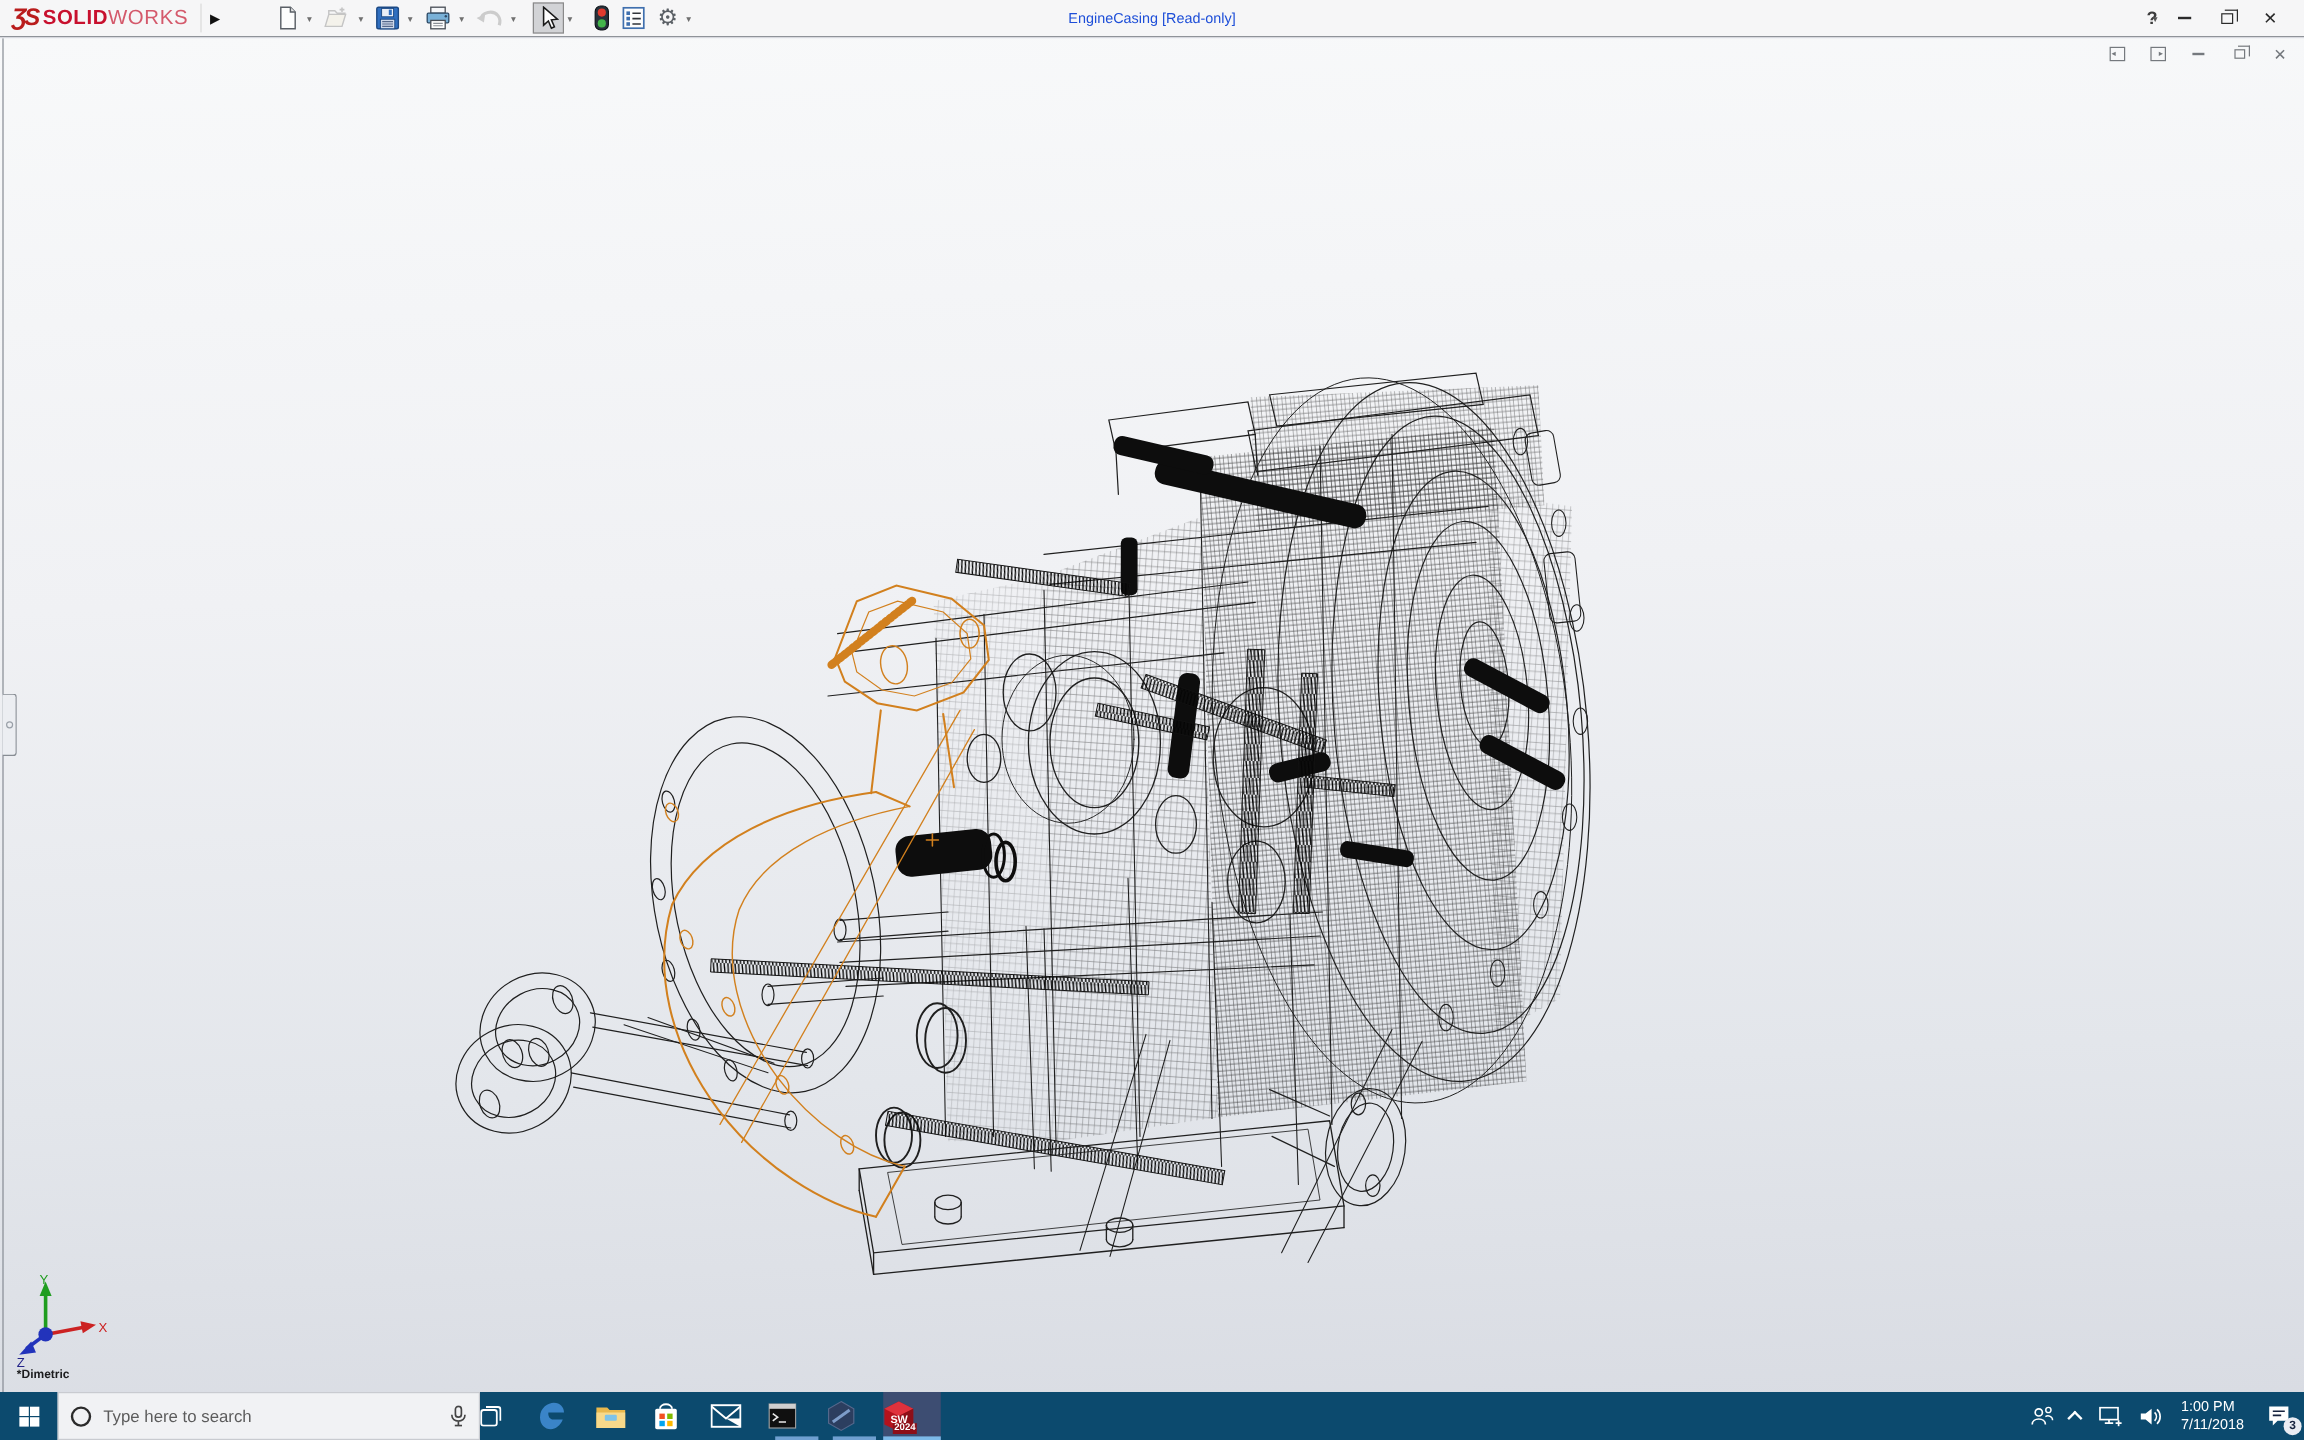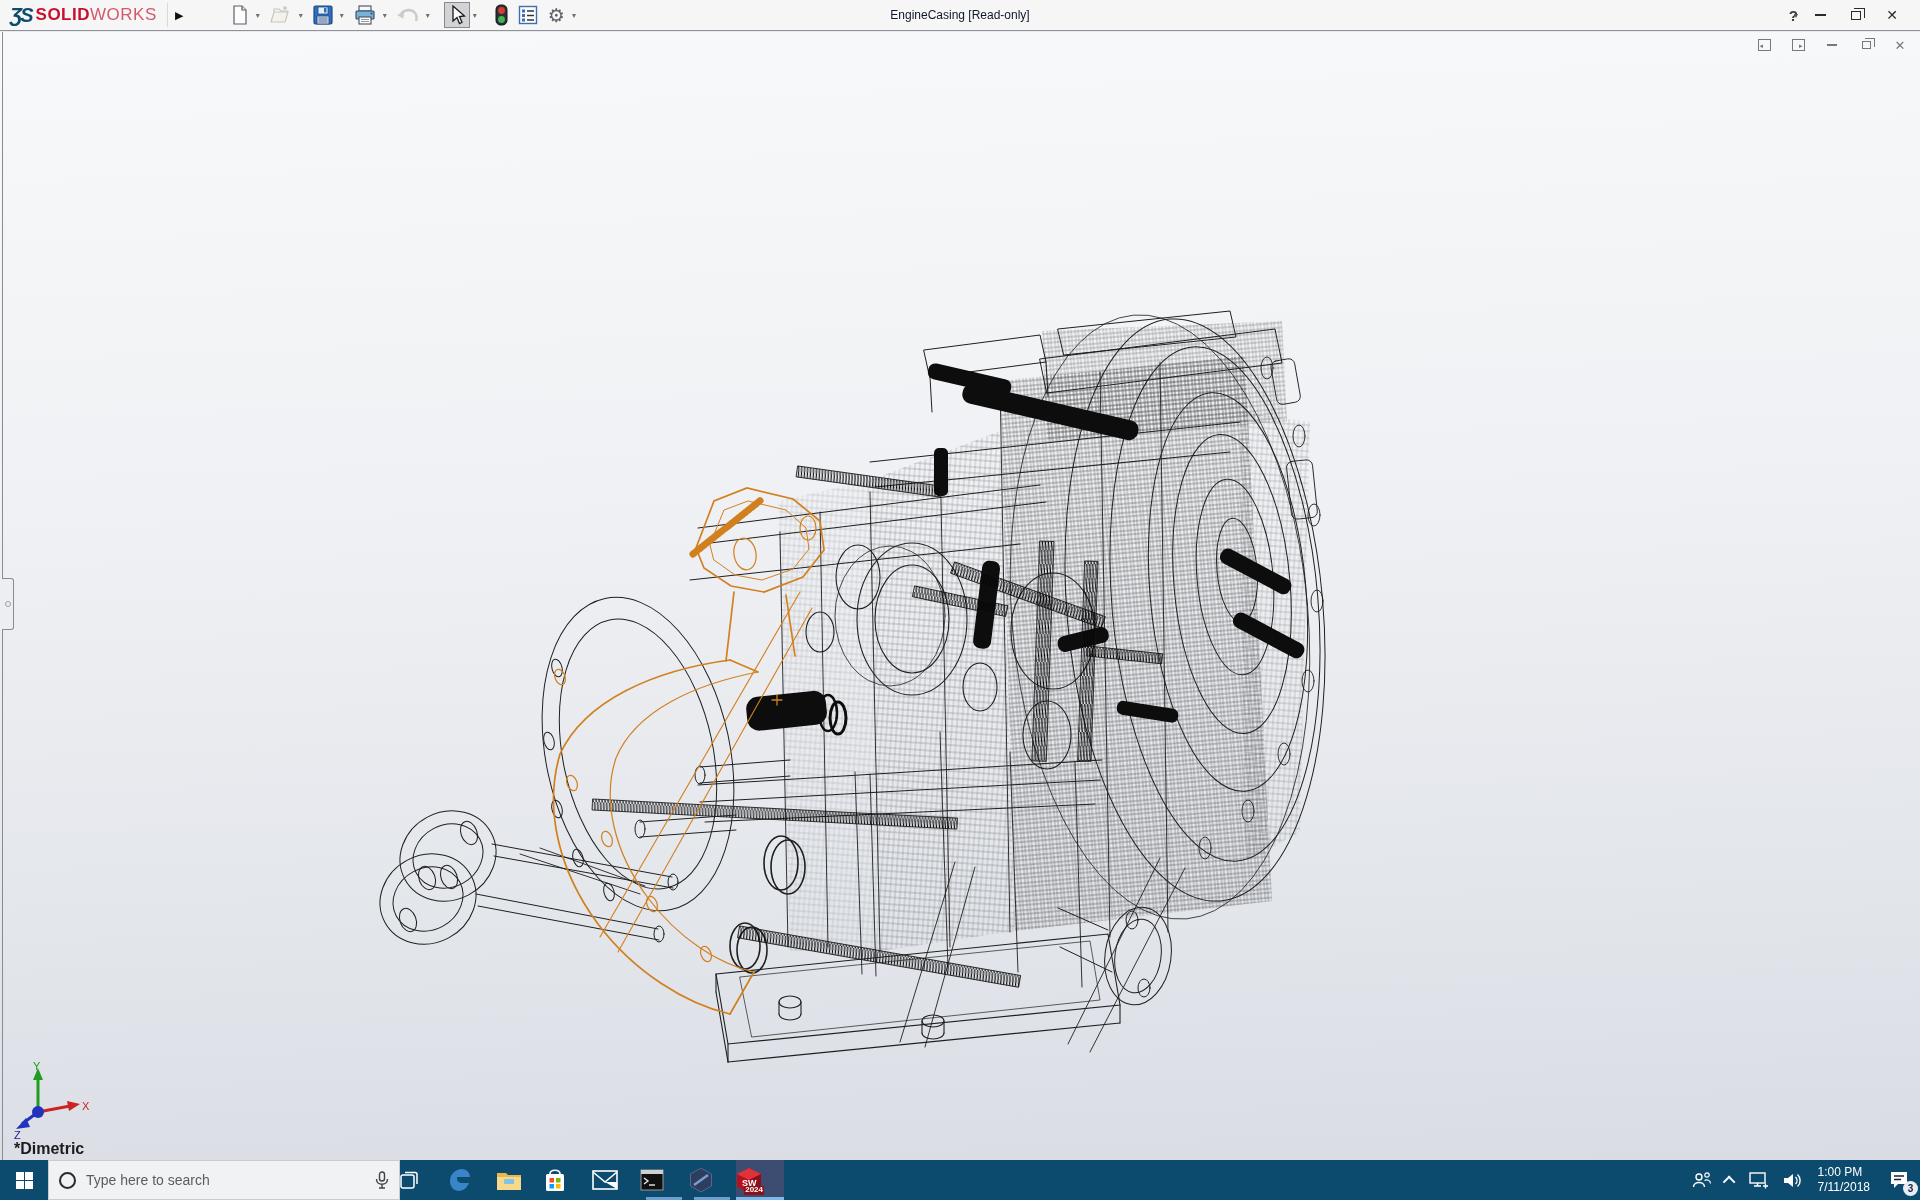--- a/index.html
+++ b/index.html
@@ -4,34 +4,34 @@
 <style>
   * { margin:0; padding:0; box-sizing:border-box; }
   html,body { width:1920px; height:1200px; overflow:hidden;
     font-family:"Liberation Sans", sans-serif; background:#e8eaef; }
 
   
   .titlebar { position:absolute; left:0; top:0; width:1920px; height:31px;
     background:#f6f6f7; border-bottom:1px solid #8f9399; z-index:30;
     display:flex; align-items:center; }
   .brand { display:flex; align-items:center; padding:0 8px 0 10px; height:100%; }
-  .brand-glyph { color:#0c4a6e; font-weight:bold; font-style:italic;
+  .brand-glyph { color:#b91c1c; font-weight:bold; font-style:italic;
     font-size:20px; letter-spacing:-2px; margin-right:4px; }
   .brand-solid { color:#c8102e; font-weight:bold; font-size:17px; letter-spacing:.5px; }
   .brand-works { color:#d4596b; font-weight:normal; font-size:17px; letter-spacing:.5px; }
   .flyout-btn { width:16px; height:24px; display:flex; align-items:center; justify-content:center;
     color:#111; font-size:11px; margin:0 14px 0 2px; border-left:1px solid #d9d9d9; padding-left:8px; cursor:default;}
   .tb-icons { display:flex; align-items:center; gap:2px; margin-left:30px; }
   .tb-btn { height:26px; display:flex; align-items:center; padding:0 3px; border:1px solid transparent; }
   .tb-btn.pressed { background:#d2d3d6; border:1px solid #8a8a8a; }
   .tb-btn.disabled { opacity:.45; }
   .tb-caret { font-size:8px; color:#707070; padding:0 4px 0 1px; }
   .tb-gap { width:6px; }
   .win-title { position:absolute; left:0; right:0; text-align:center; top:8px;
-    font-size:12px; color:#0f172a; pointer-events:none; }
+    font-size:12px; color:#1d4ed8; pointer-events:none; }
   .win-controls { margin-left:auto; display:flex; align-items:center; gap:8px; padding-right:14px; z-index:5;}
   .wc { width:28px; height:22px; display:flex; align-items:center; justify-content:center;
     color:#2b2b2b; font-size:14px; }
   .wc .bar { width:11px; height:2px; background:#2b2b2b; }
   .wc .restore { width:10px; height:9px; border:1.5px solid #2b2b2b; position:relative; background:#f6f6f7;}
   .wc .restore:before { content:""; position:absolute; left:2px; top:-4px; width:10px; height:9px;
     border:1.5px solid #2b2b2b; border-bottom:none; border-left:none; }
   .help-caret { font-size:8px; color:#555; margin-left:-4px; }
 
   
@@ -47,21 +47,21 @@
   .dc .bar { width:10px; height:2px; background:#75797e; }
   .dc .restore { width:9px; height:8px; border:1.5px solid #75797e; position:relative; }
   .dc .restore:before { content:""; position:absolute; left:2px; top:-4px; width:9px; height:8px;
     border:1.5px solid #75797e; border-bottom:none; border-left:none; }
 
   .left-tab { position:absolute; left:2px; top:546px; width:12px; height:52px;
     background:#eceef2; border:1px solid #878c93; border-left:none; border-radius:0 3px 3px 0;
     display:flex; align-items:center; justify-content:center; }
   .left-tab .dot { width:6px; height:6px; border:1.5px solid #9aa0a8; border-radius:50%; }
 
-  .orientation { position:absolute; left:14px; top:1108px; font-size:16px; font-weight:bold; color:#1c1c1e; }
+  .orientation { position:absolute; left:14px; top:1108px; font-size:10px; font-weight:bold; color:#1c1c1e; }
   .triad { position:absolute; left:8px; top:1028px; }
 
   
   .taskbar { position:absolute; left:0; bottom:0; width:1920px; height:40px;
     background:#0c4a6e; z-index:40; display:flex; align-items:stretch; }
   .tb-start { width:48px; display:flex; align-items:center; justify-content:center; }
   .search-box { width:352px; background:#f1f2f4; border:1px solid #c9cbd0; display:flex; align-items:center;
     padding:0 10px; gap:10px; }
   .search-box input { border:none; outline:none; background:transparent; font-size:14px; color:#3c3c3c;
     flex:1; font-family:"Liberation Sans",sans-serif; }

